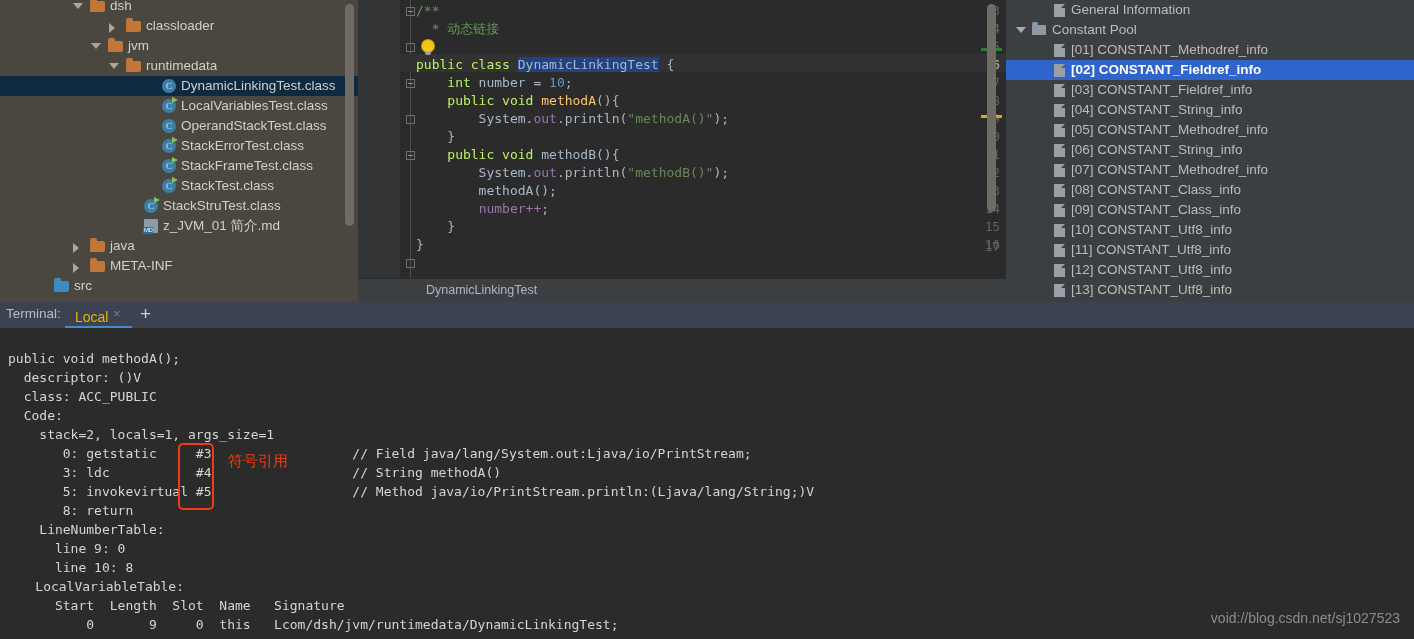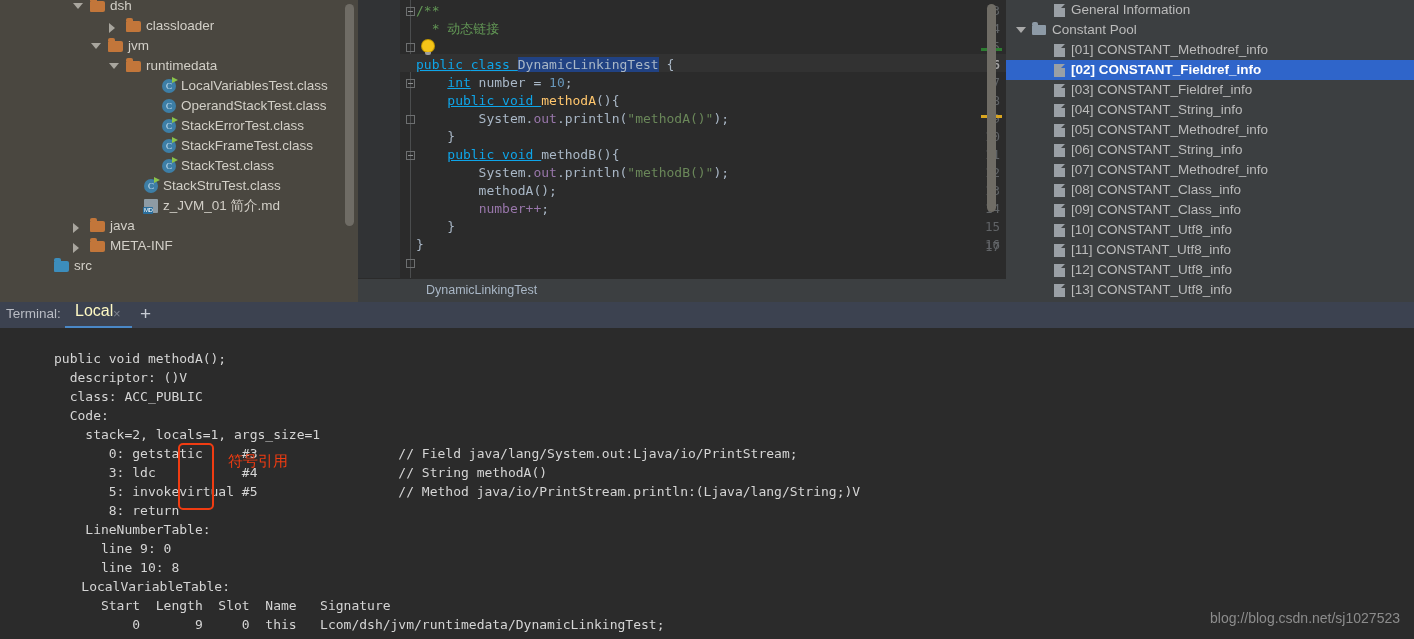--- a/index.html
+++ b/index.html
@@ -34,21 +34,21 @@
   .editor{position:absolute;left:358px;top:0;width:648px;height:302px;background:#2b2b2b;}
   .gutter{position:absolute;left:0;top:0;width:42px;height:278px;background:#313335;}
   .lnum{position:absolute;right:6px;width:30px;text-align:right;color:#606366;font-size:12.5px;font-family:"DejaVu Sans Mono",monospace;height:18px;line-height:18px;}
   .lnum.cur{color:#a4a3a3;font-weight:bold;}
   .foldmark{position:absolute;left:48px;width:9px;height:9px;border:1px solid #6d6f70;box-sizing:border-box;}
   .foldmark.minus:after{content:"";position:absolute;left:1px;top:3px;width:5px;height:1px;background:#8d8f90;}
   .vline{position:absolute;left:52px;top:0;width:1px;height:278px;background:#4b4d4e;}
   .curline{position:absolute;left:42px;top:54px;width:606px;height:18px;background:#323232;}
   .codearea{position:absolute;left:58px;top:0;width:590px;height:278px;font-family:"DejaVu Sans Mono",monospace;font-size:13px;white-space:pre;}
   .cl{position:absolute;left:0;height:18px;line-height:18px;}
-  .kw{color:#0ea5e9;text-decoration:underline;} .cm{color:#629755;} .str{color:#6a8759;}
+  .kw{color:#bef264;} .cm{color:#629755;} .str{color:#6a8759;}
   .num{color:#6897bb;} .fld{color:#9876aa;} .mth{color:#ffc66d;}
   .pl{color:#a9b7c6;} .id{color:#a9b7c6;}
   .selhl{background:#214283;color:#a9b7c6;}
   .bulb{position:absolute;left:64px;top:40px;width:12px;height:12px;border-radius:50%;background:#f5c518;box-shadow:0 0 0 1px #c49a00;}
   .bulb:after{content:"";position:absolute;left:3px;bottom:-3px;width:6px;height:3px;background:#9e9e9e;border-radius:0 0 2px 2px;}
   .ed-sb{position:absolute;right:10px;top:4px;width:9px;height:208px;background:#6f6c65;border-radius:5px;}
   .mark-g{position:absolute;right:4px;top:48px;width:21px;height:3px;background:#2e7d32;}
   .mark-y{position:absolute;right:4px;top:115px;width:21px;height:3px;background:#d9a520;}
   .breadcrumb{position:absolute;left:0;top:278px;width:648px;height:24px;background:#3c3f41;border-top:1px solid #2b2b2b;}
   .breadcrumb span{position:absolute;left:68px;top:4px;color:#a9b7c6;font-size:12.5px;}
@@ -60,43 +60,44 @@
   .sicon{display:inline-block;width:11px;height:13px;vertical-align:middle;margin-right:6px;background:#9aa0a6;position:relative;}
   .sicon:after{content:"";position:absolute;right:0;top:0;border-left:4px solid transparent;border-bottom:4px solid #3c3f41;}
   .srow.sel .sicon:after{border-bottom-color:#2f65ca;}
   .sfold{display:inline-block;width:14px;height:10px;background:#8d9aa6;border-radius:1px;vertical-align:middle;margin-right:6px;position:relative;}
   .sfold:before{content:"";position:absolute;left:0;top:-3px;width:6px;height:3px;background:#8d9aa6;border-radius:2px 2px 0 0;}
   .sarrow{position:absolute;left:10px;top:7px;width:0;height:0;border-left:5px solid transparent;border-right:5px solid transparent;border-top:6px solid #a9a9a9;}
 
   
   .term-bar{position:absolute;left:0;top:302px;width:1414px;height:26px;background:#3c4250;}
   .term-label{position:absolute;left:6px;top:4px;color:#b9bcc4;font-size:13.5px;}
-  .term-tab{position:absolute;left:75px;top:0;color:#fef9c3;font-size:16px;}
+  .term-tab{position:absolute;left:75px;top:7px;color:#eab308;font-size:14px;}
   .term-tab-underline{position:absolute;left:65px;top:24px;width:67px;height:2px;background:#4a88c7;}
   .term-tab-x{position:absolute;left:113px;top:4px;color:#7c818c;font-size:13px;}
   .term-plus{position:absolute;left:140px;top:1px;color:#c8ccd4;font-size:19px;font-weight:300;}
   .term{position:absolute;left:0;top:328px;width:1414px;height:311px;background:#2b2b2b;}
-  .tline{position:absolute;left:0;color:#d5d5d5;font-family:"DejaVu Sans Mono",monospace;font-size:13px;white-space:pre;height:19px;line-height:19px;margin-left:46px;}
+  .tline{position:absolute;left:0;color:#d5d5d5;font-family:"DejaVu Sans Mono",monospace;font-size:13px;white-space:pre;height:19px;line-height:19px;}
   .redbox{position:absolute;left:178px;top:443px;width:32px;height:63px;border:2px solid #f03c12;border-radius:5px;}
   .annot{position:absolute;left:228px;top:452px;color:#f03c12;font-size:15px;font-family:"DejaVu Sans",sans-serif;}
   .wm{position:absolute;right:14px;top:610px;color:#8c8c8c;font-size:14px;}
 </style>
 </head>
 <body>
 
 <div id="root">
 
   <div class="top">
 
     <div class="tree">
       <div class="tree-rows" id="tree-rows">
           <div class="trow"><span style="display:inline-block;width:72px"></span><span class="tw"><i class="arrow-d"></i></span><span style="display:inline-block;width:6px"></span><span class="fold"></span><span class="tlabel">dsh</span></div>
           <div class="trow"><span style="display:inline-block;width:108px"></span><span class="tw"><i class="arrow-r"></i></span><span style="display:inline-block;width:6px"></span><span class="fold"></span><span class="tlabel">classloader</span></div>
           <div class="trow"><span style="display:inline-block;width:90px"></span><span class="tw"><i class="arrow-d"></i></span><span style="display:inline-block;width:6px"></span><span class="fold"></span><span class="tlabel">jvm</span></div>
           <div class="trow"><span style="display:inline-block;width:108px"></span><span class="tw"><i class="arrow-d"></i></span><span style="display:inline-block;width:6px"></span><span class="fold"></span><span class="tlabel">runtimedata</span></div>
+          <div class="trow sel"><span style="display:inline-block;width:144px"></span><span class="tw"></span><span style="display:inline-block;width:6px"></span><span class="cls">C</span><span class="tlabel">DynamicLinkingTest.class</span></div>
           <div class="trow"><span style="display:inline-block;width:144px"></span><span class="tw"></span><span style="display:inline-block;width:6px"></span><span class="cls green">C</span><span class="tlabel">LocalVariablesTest.class</span></div>
           <div class="trow"><span style="display:inline-block;width:144px"></span><span class="tw"></span><span style="display:inline-block;width:6px"></span><span class="cls">C</span><span class="tlabel">OperandStackTest.class</span></div>
           <div class="trow"><span style="display:inline-block;width:144px"></span><span class="tw"></span><span style="display:inline-block;width:6px"></span><span class="cls green">C</span><span class="tlabel">StackErrorTest.class</span></div>
           <div class="trow"><span style="display:inline-block;width:144px"></span><span class="tw"></span><span style="display:inline-block;width:6px"></span><span class="cls green">C</span><span class="tlabel">StackFrameTest.class</span></div>
           <div class="trow"><span style="display:inline-block;width:144px"></span><span class="tw"></span><span style="display:inline-block;width:6px"></span><span class="cls green">C</span><span class="tlabel">StackTest.class</span></div>
           <div class="trow"><span style="display:inline-block;width:126px"></span><span class="tw"></span><span style="display:inline-block;width:6px"></span><span class="cls green">C</span><span class="tlabel">StackStruTest.class</span></div>
           <div class="trow"><span style="display:inline-block;width:126px"></span><span class="tw"></span><span style="display:inline-block;width:6px"></span><span class="mdi"></span><span class="tlabel">z_JVM_01 简介.md</span></div>
           <div class="trow"><span style="display:inline-block;width:72px"></span><span class="tw"><i class="arrow-r"></i></span><span style="display:inline-block;width:6px"></span><span class="fold"></span><span class="tlabel">java</span></div>
           <div class="trow"><span style="display:inline-block;width:72px"></span><span class="tw"><i class="arrow-r"></i></span><span style="display:inline-block;width:6px"></span><span class="fold"></span><span class="tlabel">META-INF</span></div>
           <div class="trow src-row"><span style="display:inline-block;width:36px"></span><span class="tw"></span><span style="display:inline-block;width:6px"></span><span class="fold blue"></span><span class="tlabel">src</span></div>
@@ -192,14 +193,14 @@
         <div class="tline" style="top: 230px; left: 8px;">      line 10: 8</div>
         <div class="tline" style="top: 249px; left: 4px;">    LocalVariableTable:</div>
         <div class="tline" style="top: 268px; left: 8px;">      Start  Length  Slot  Name   Signature</div>
         <div class="tline" style="top: 287px; left: 8px;">          0       9     0  this   Lcom/dsh/jvm/runtimedata/DynamicLinkingTest;</div>
       </div>
   </div>
 
   <div class="redbox"></div>
   <div class="annot">符号引用</div>
 
-  <div class="wm">blog://blog.csdn.net/sj1027523</div>
+  <div class="wm">void://blog.csdn.net/sj1027523</div>
 </div>
 
 </body></html>

